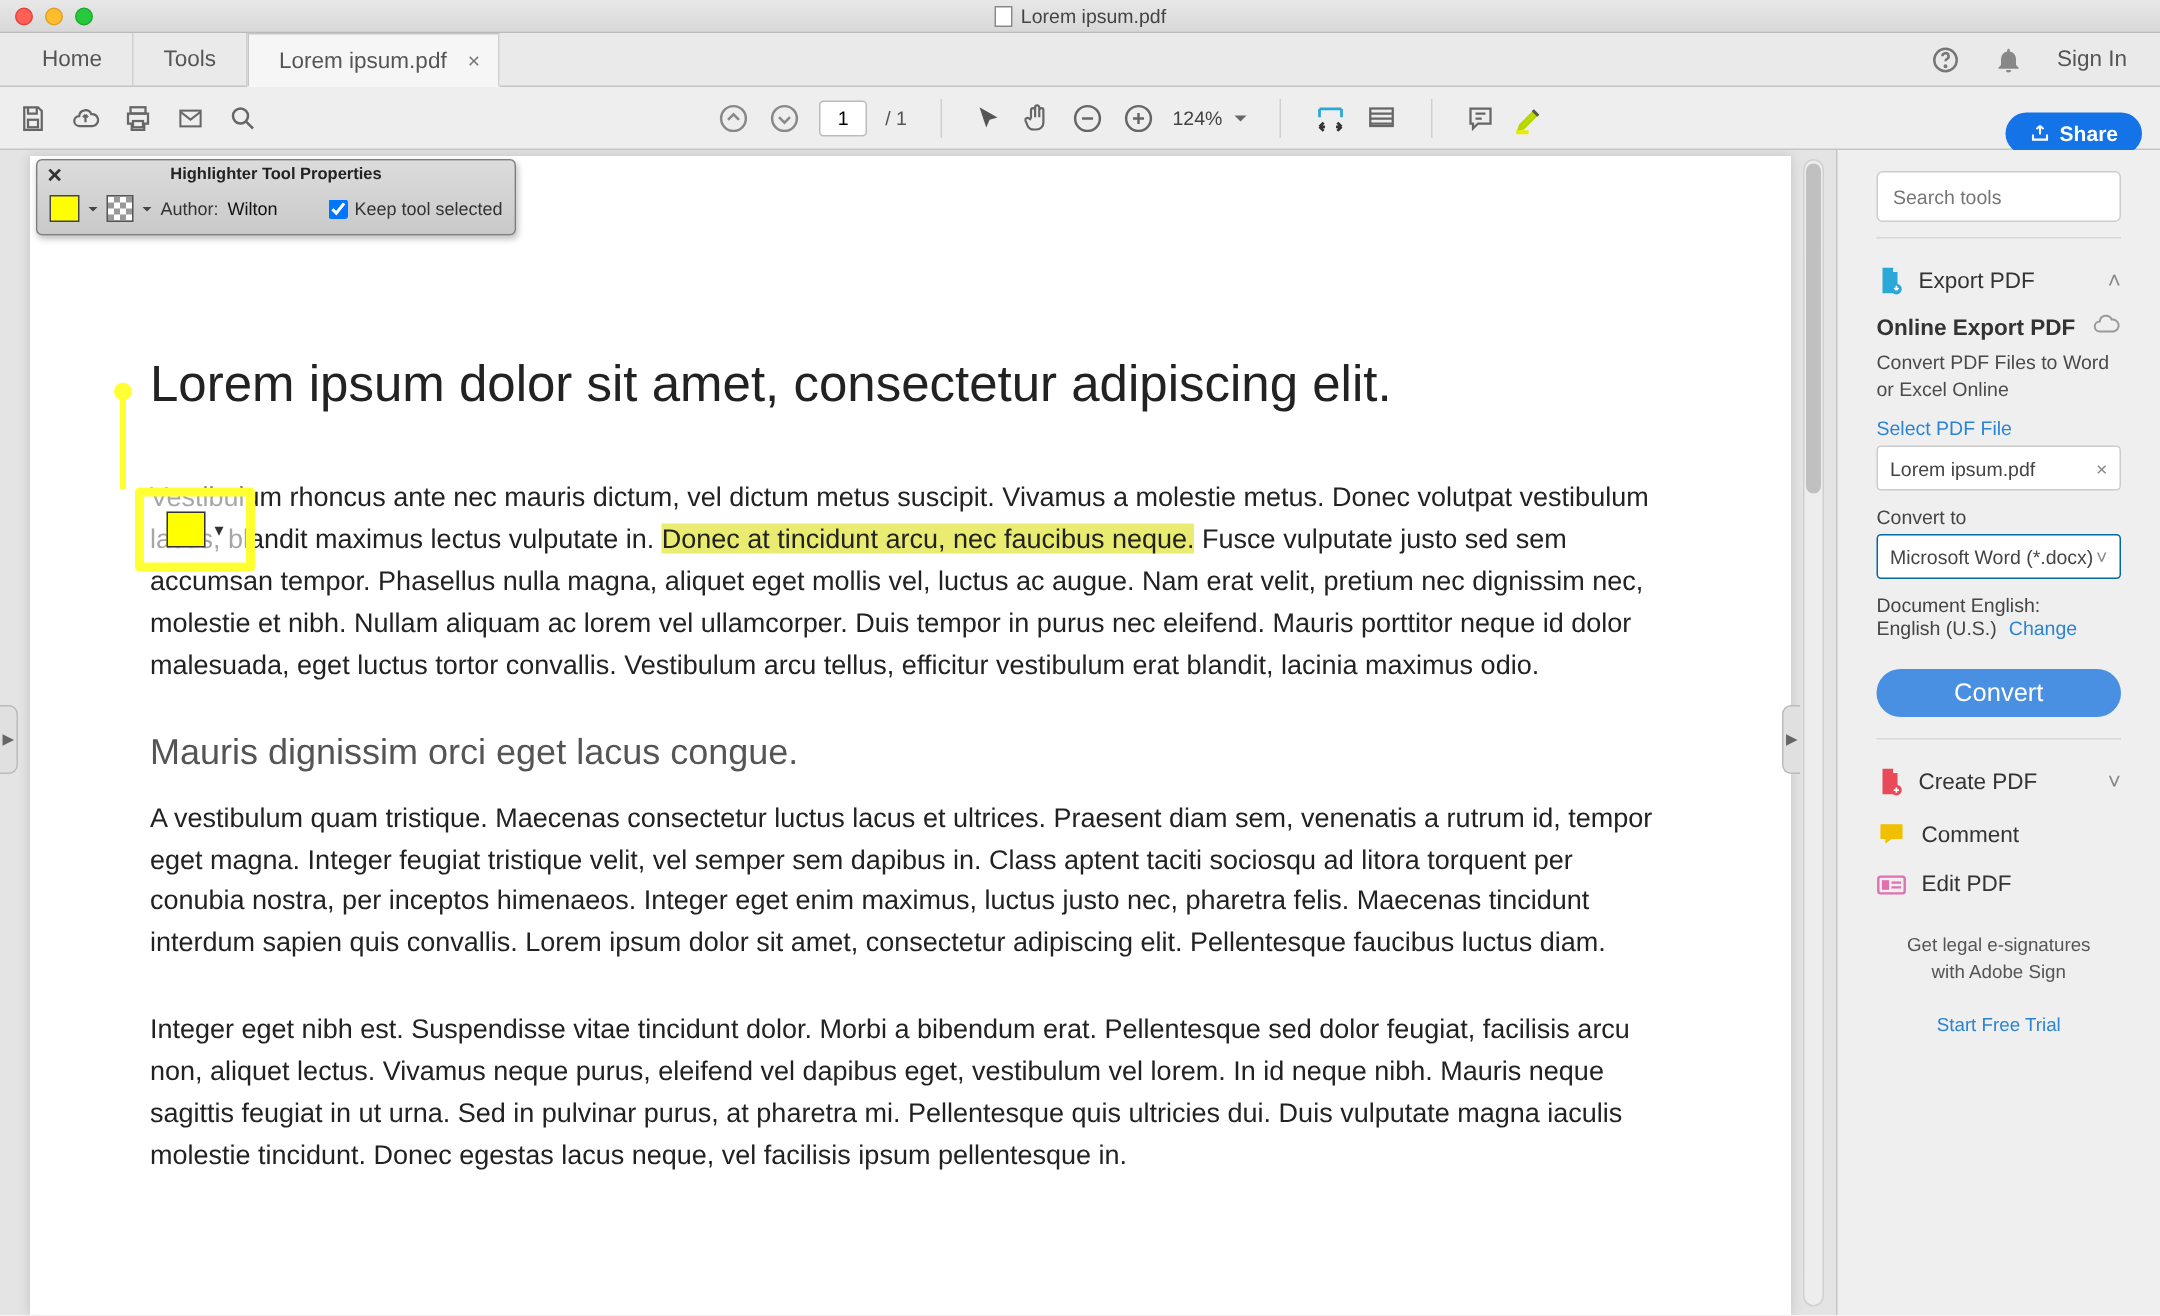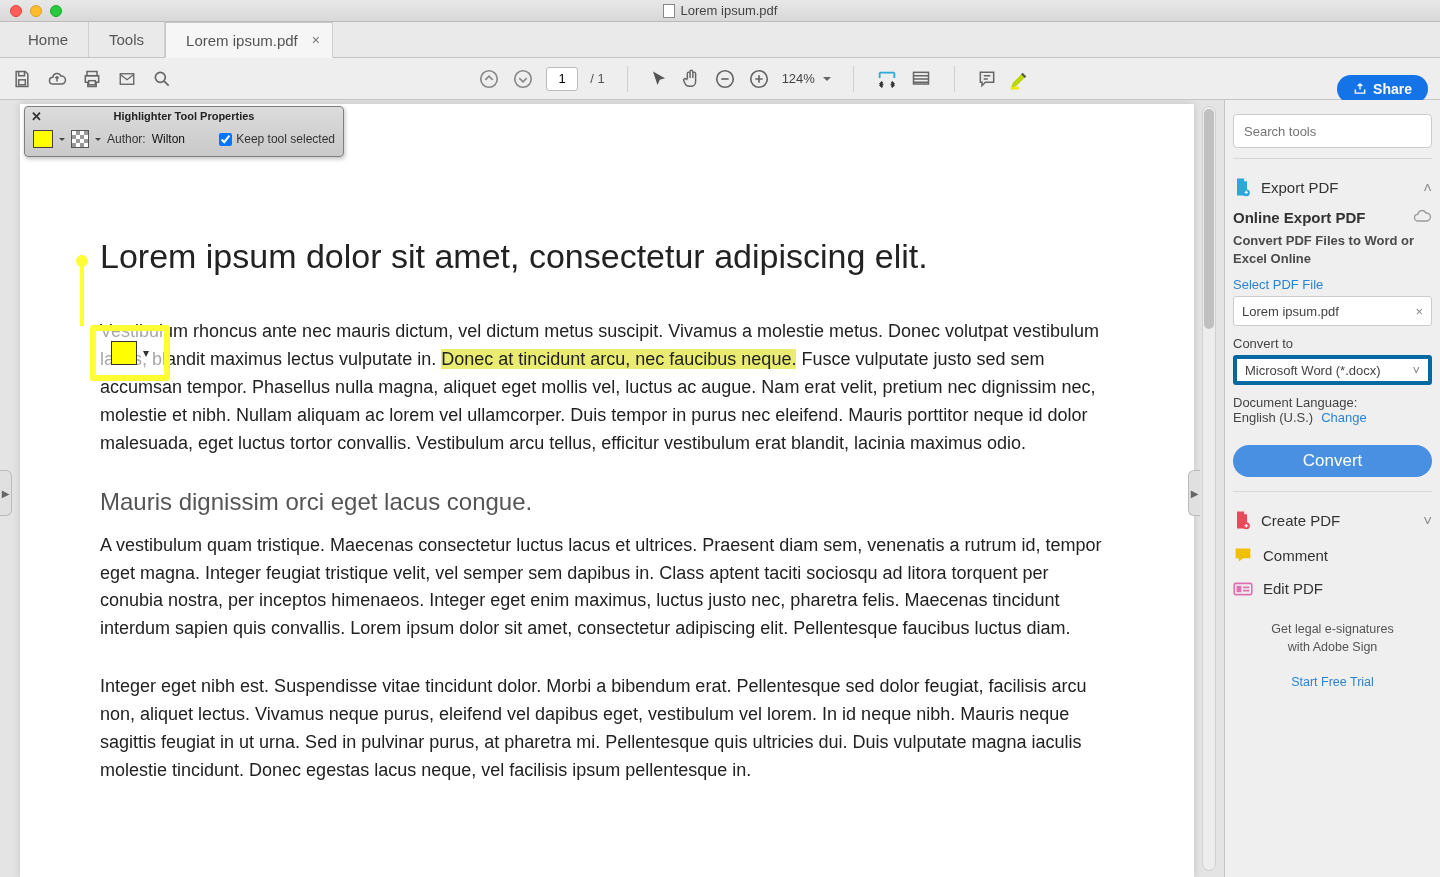--- a/index.html
+++ b/index.html
@@ -205,21 +205,21 @@
     width: 12px; height: 12px; border-radius: 50%;
     background: #ffff33; z-index: 41;
   }
 
   
   .sidebar {
     width: 216px;
     background: #efefef;
     border-left: 1px solid #c5c5c5;
     display: flex; flex-direction: column;
-    padding: 14px 8px 10px;
+    padding: 14px 26px 10px;
     gap: 10px;
     overflow: hidden;
     font-size: 14px;
     color: #333;
   }
   .search-tools {
     height: 34px; border: 1px solid #ccc; background: #fff;
     border-radius: 4px; padding: 0 10px; font-size: 13px;
     color: #888;
   }
@@ -236,30 +236,30 @@
   .export-icon   { width: 18px; height: 20px; }
   .create-icon   { width: 18px; height: 20px; }
   .edit-icon     { width: 20px; height: 16px; }
   .comment-icon  { width: 20px; height: 18px; }
 
   .export-panel {
     font-size: 13px; color: #333;
   }
   .export-panel h4 { font-size: 15px; font-weight: 700; margin: 4px 0 6px; display: flex; align-items: center; }
   .export-panel h4 .cloud-icon { margin-left: auto; color: #9a9a9a; }
-  .export-panel .sub { color: #4a4a4a; line-height: 1.35; margin-bottom: 10px; font-weight: bold; }
+  .export-panel .sub { color: #4a4a4a; line-height: 1.35; margin-bottom: 10px; }
   .link-sm { color: #2a84d3; cursor: pointer; font-size: 13px; }
   .file-chip {
     border: 1px solid #ccc; background: #fff; border-radius: 3px;
     height: 30px; display: flex; align-items: center; padding: 0 8px;
     font-size: 13px; color: #444; margin: 4px 0 10px;
   }
   .file-chip .x { margin-left: auto; color: #888; cursor: pointer; }
   .select-box {
-    border: 4px solid #0369a1; background: #fff; border-radius: 3px;
+    border: 1px solid #0369a1; background: #fff; border-radius: 3px;
     height: 30px; display: flex; align-items: center; padding: 0 8px;
     font-size: 13px; color: #444; margin: 4px 0 10px;
   }
   .select-box .chev { margin-left: auto; color: #888; }
   .convert-btn {
     width: 100%; height: 32px; border: none; border-radius: 16px;
     background: #4a90e2; color: #fff; font-size: 17px; cursor: pointer;
     margin: 6px 0 4px;
   }
   .side-footer {
@@ -284,20 +284,35 @@
 </div>
 
 <div class="tabsrow">
   <div class="tab">Home</div>
   <div class="tab">Tools</div>
   <div class="tab document">
     <span>Lorem ipsum.pdf</span>
     <span class="close-x">×</span>
   </div>
   <div class="tabsrow-spacer"></div>
+  <div class="tabsrow-right">
+    <span class="icon-btn">
+      <svg width="20" height="20" viewBox="0 0 24 24" fill="none" stroke="#777" stroke-width="2">
+          <circle cx="12" cy="12" r="9"></circle>
+          <path d="M9.5 9a2.5 2.5 0 1 1 3.5 2.3c-.9.4-1 1-1 1.7"></path>
+          <circle cx="12" cy="17" r="0.6" fill="#777"></circle>
+        </svg>
+    </span>
+    <span class="icon-btn">
+      <svg width="20" height="20" viewBox="0 0 24 24" fill="#888">
+          <path d="M12 22a2 2 0 0 0 2-2h-4a2 2 0 0 0 2 2zm6-6V11a6 6 0 0 0-5-5.9V4a1 1 0 1 0-2 0v1.1A6 6 0 0 0 6 11v5l-2 2v1h16v-1z"></path>
+        </svg>
+    </span>
+    <span class="icon-btn" style="font-size:15px;color:#555;font-weight:500">Sign In</span>
+  </div>
 </div>
 
 <div class="toolbar">
   <div class="tool-group">
     <span class="icon-btn">
       <svg width="20" height="20" viewBox="0 0 24 24" fill="none" stroke="#666" stroke-width="1.8">
           <path d="M5 3h11l3 3v15H5z"></path>
           <path d="M8 3v5h7V3"></path>
           <rect x="8" y="13" width="8" height="6"></rect>
         </svg>
@@ -487,21 +502,21 @@
           <span>Lorem ipsum.pdf</span>
           <span class="x">×</span>
         </div>
 
         <div style="color:#444">Convert to</div>
         <div class="select-box">
           <span>Microsoft Word (*.docx)</span>
           <span class="chev">˅</span>
         </div>
 
-        <div style="color:#444">Document Language:</div>
+        <div style="color:#444">Document English:</div>
         <div style="display:flex;gap:8px;align-items:baseline;margin-bottom:14px">
           <span style="color:#444">English (U.S.)</span>
           <span class="link-sm">Change</span>
         </div>
 
         <button class="convert-btn">Convert</button>
       </div>
     </div>
 
     <div class="side-block">

